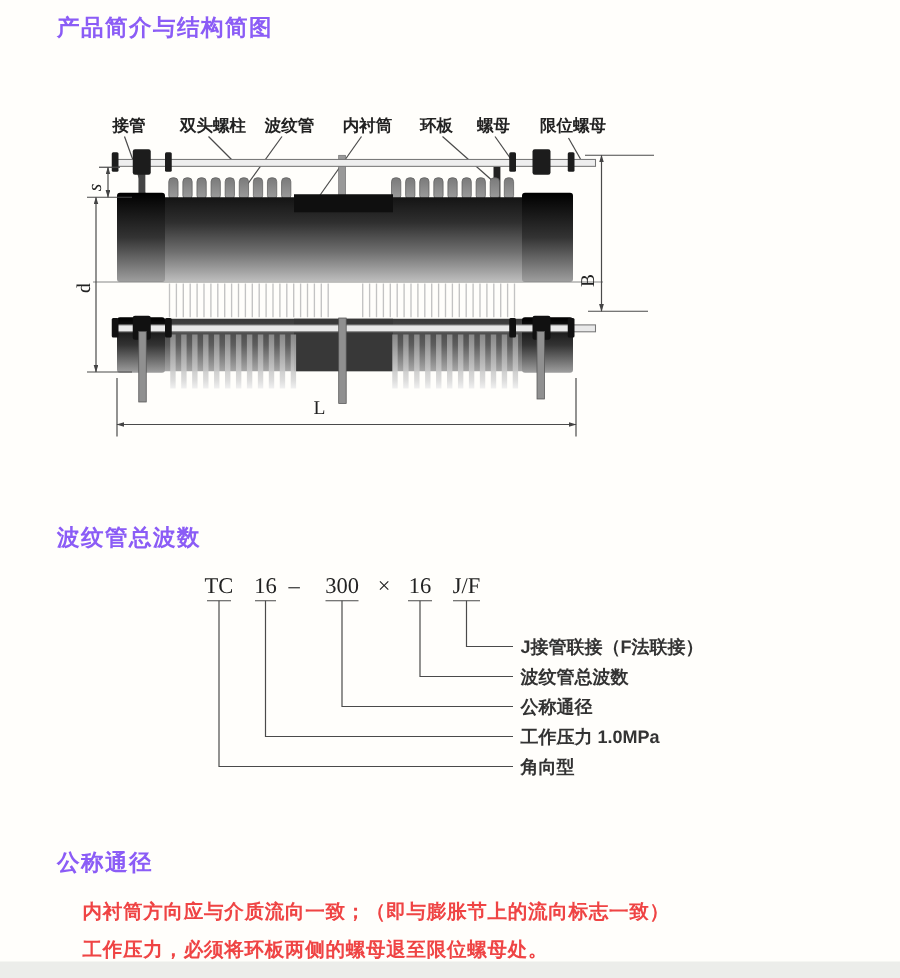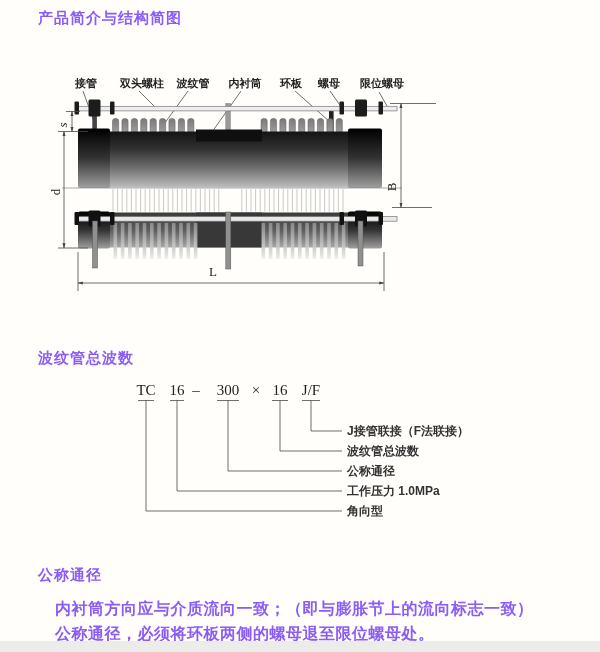--- a/index.html
+++ b/index.html
@@ -13,21 +13,21 @@
     position:absolute;left:38px;
     font-size:15px;font-weight:bold;color:#8b5cf6;letter-spacing:1px;
   }
   #title-intro{top:9px;}
   #title-code{top:349px;}
   #title-install{top:566px;}
   .diagram-svg{position:absolute;left:0;}
   #svg-structure{top:60px;}
   #svg-code{top:370px;}
   .install-line{
-    position:absolute;left:55px;font-size:16px;font-weight:600;color:#8b5cf6;
+    position:absolute;left:55px;font-size:13px;font-weight:600;color:#ef4444;
     letter-spacing:0.5px;white-space:nowrap;
   }
   #install-line1{top:599px;}
   #install-line2{top:624px;}
   .footer-strip{
     position:absolute;left:0;top:641px;width:600px;height:11px;background:#ecedea;
   }
   text{font-family:"Liberation Sans","DejaVu Sans",sans-serif;}
   .part-label{font-size:11px;font-weight:bold;fill:#222;}
   .dim-label{font-family:"Liberation Serif","DejaVu Serif",serif;font-size:13px;fill:#222;}
@@ -284,15 +284,15 @@
     <text class="callout-label" x="347" y="455">波纹管总波数</text>
     <text class="callout-label" x="347" y="475">公称通径</text>
     <text class="callout-label" x="347" y="495">工作压力 1.0MPa</text>
     <text class="callout-label" x="347" y="515">角向型</text>
   </g>
 </svg>
 
 <div id="title-install" class="sec-title">公称通径</div>
 
 <div id="install-line1" class="install-line">内衬筒方向应与介质流向一致；（即与膨胀节上的流向标志一致）</div>
-<div id="install-line2" class="install-line">公称通径，必须将环板两侧的螺母退至限位螺母处。</div>
+<div id="install-line2" class="install-line">工作压力，必须将环板两侧的螺母退至限位螺母处。</div>
 
 <div class="footer-strip"></div>
 
 </body></html>

